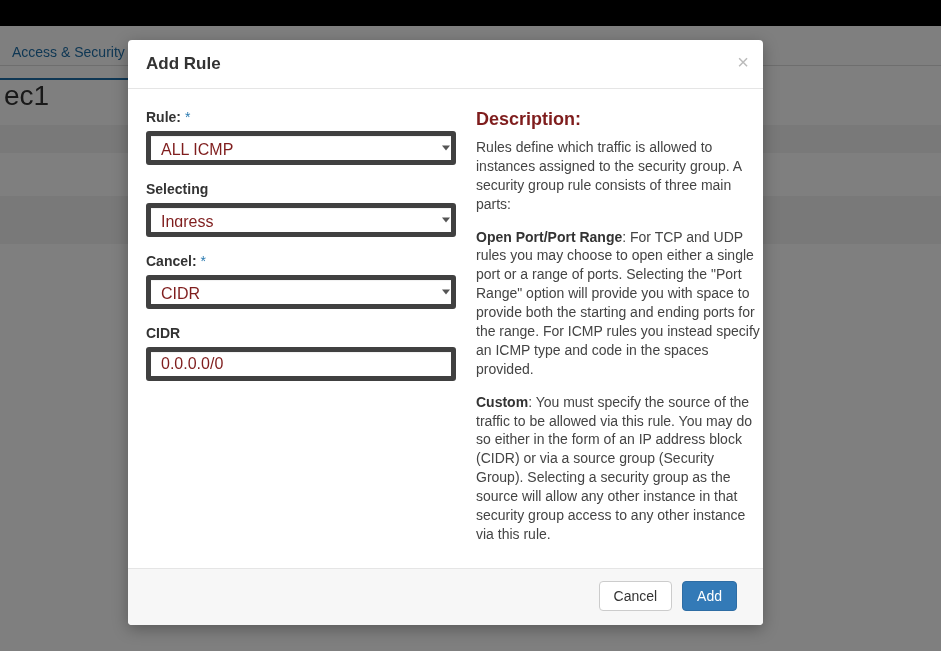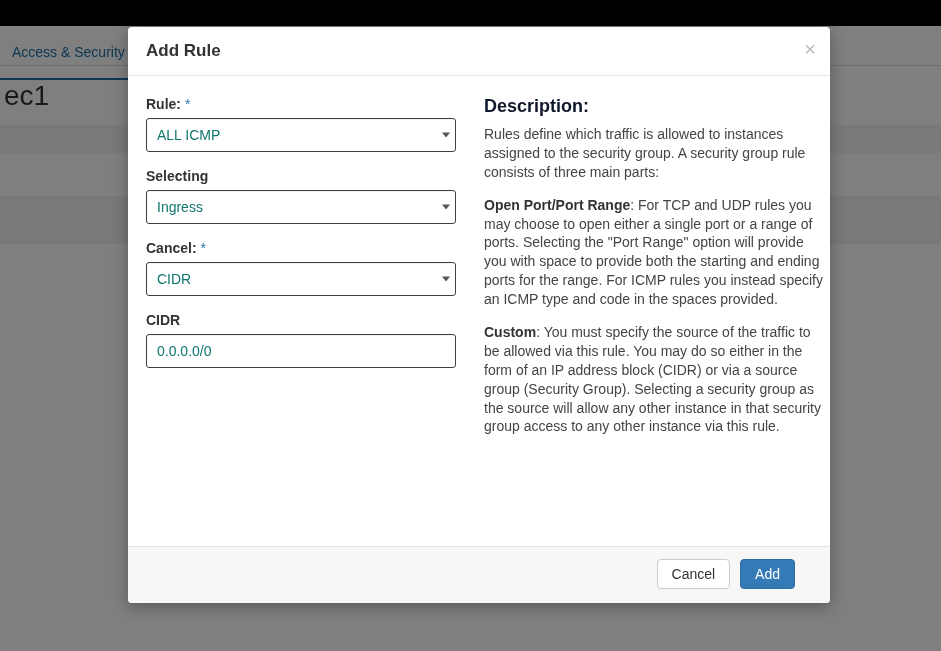--- a/index.html
+++ b/index.html
@@ -6,23 +6,23 @@
   html, body { width: 941px; height: 651px; font-family: "Helvetica Neue", Helvetica, Arial, sans-serif; font-size: 14px; color: #333; background: #fff; overflow: hidden; }
   .backdrop { position: absolute; inset: 0; background: #000; opacity: 0.5; }
   .top-bar { position: absolute; top: 0; left: 0; right: 0; height: 26px; background: #000; }
   .nav-region { position: absolute; top: 26px; left: 0; right: 0; height: 40px; background: #fff; border-bottom: 1px solid #ddd; }
   .nav-tab { display: inline-block; padding: 18px 12px; color: #1f6fa8; border-bottom: 2px solid #1f6fa8; font-size: 14px; }
   .page-title-region { position: absolute; top: 66px; left: 0; right: 0; padding: 14px 0 14px 0; }
   .page-title { font-size: 28px; font-weight: 400; color: #333; padding-left: 4px; }
   .stripe { position: absolute; left: 0; right: 0; height: 28px; background: #f2f2f2; }
   .modal {
     position: absolute;
-    top: 27px;
+    top: 40px;
     left: 128px;
-    width: 702px;
+    width: 635px;
     background: #fff;
     border-radius: 4px;
     box-shadow: 0 4px 16px rgba(0,0,0,0.3);
     overflow: hidden;
   }
   .modal-header {
     padding: 14px 18px;
     border-bottom: 1px solid #e5e5e5;
     position: relative;
   }
@@ -34,42 +34,42 @@
     font-size: 20px;
     color: #bbb;
     cursor: pointer;
     background: none;
     border: none;
     line-height: 1;
   }
   .modal-body {
     padding: 20px 2px 10px 18px;
     display: flex;
-    gap: 28px;
+    gap: 20px;
     min-height: 470px;
   }
   .form-col { flex: 0 0 310px; }
   .desc-col { flex: 1; }
   .form-group { margin-bottom: 16px; }
   .form-group label {
     display: block;
     font-weight: 700;
     font-size: 14px;
     margin-bottom: 6px;
     color: #333;
   }
   .req { color: #2a7ab0; font-weight: 400; }
   .form-control {
     width: 100%;
     height: 34px;
     padding: 5px 10px;
-    font-size: 14px;
-    color: #0f766e;
+    font-size: 16px;
+    color: #7f1d1d;
     background: #fff;
-    border: 1px solid #404040;
+    border: 5px solid #404040;
     border-radius: 3px;
     box-shadow: inset 0 1px 1px rgba(0,0,0,0.06);
   }
   select.form-control {
     appearance: none;
     -webkit-appearance: none;
     background-image: none;
     padding-right: 24px;
     position: relative;
   }
@@ -91,25 +91,25 @@
     position: absolute;
     right: 1px;
     top: 1px;
     bottom: 1px;
     width: 16px;
     background: linear-gradient(#f7f7f7,#e7e7e7);
     border-left: 1px solid #ccc;
     border-radius: 0 2px 2px 0;
     pointer-events: none;
   }
-  .desc-col h4 { font-size: 18px; font-weight: 700; margin-bottom: 8px; color: #0f172a; }
+  .desc-col h4 { font-size: 18px; font-weight: 700; margin-bottom: 8px; color: #7f1d1d; }
   .desc-col p { font-size: 14px; color: #444; margin-bottom: 14px; line-height: 1.35; }
   .desc-col p strong { font-weight: 700; color: #333; }
   .modal-footer {
-    padding: 12px 35px 14px 18px;
+    padding: 12px 26px 14px 18px;
     text-align: right;
     background: #f7f7f7;
     border-top: 1px solid #e5e5e5;
   }
   .btn {
     display: inline-block;
     padding: 6px 14px;
     font-size: 14px;
     border-radius: 4px;
     cursor: pointer;

